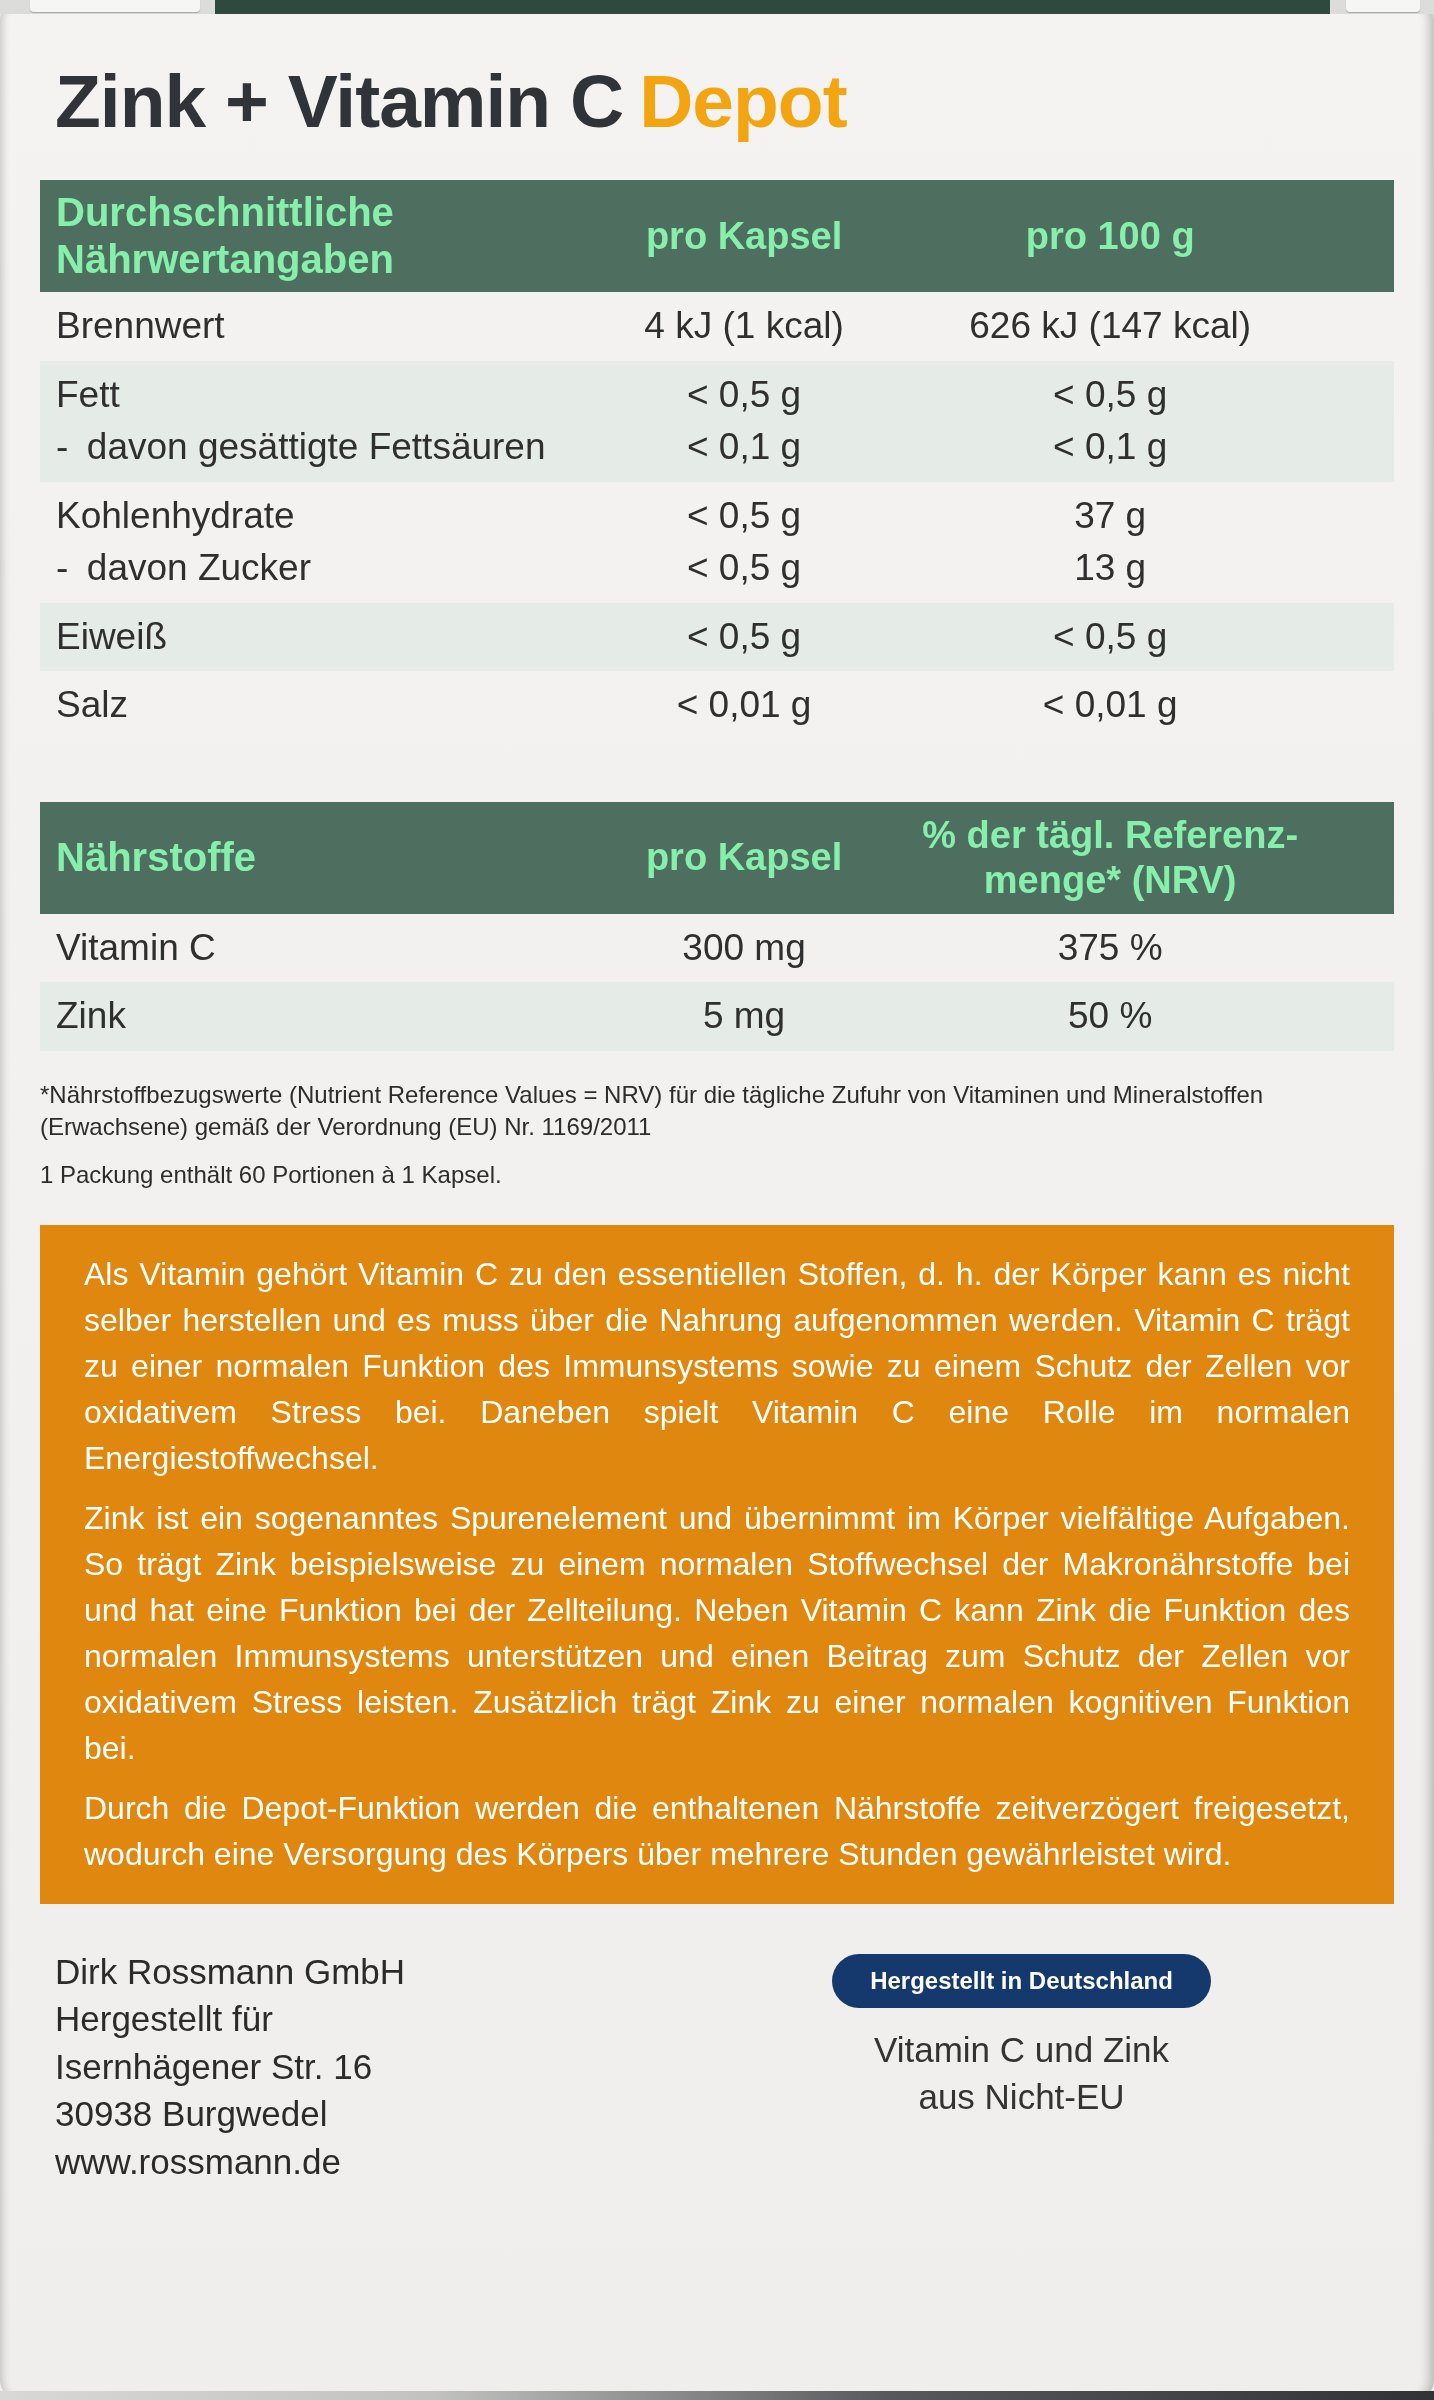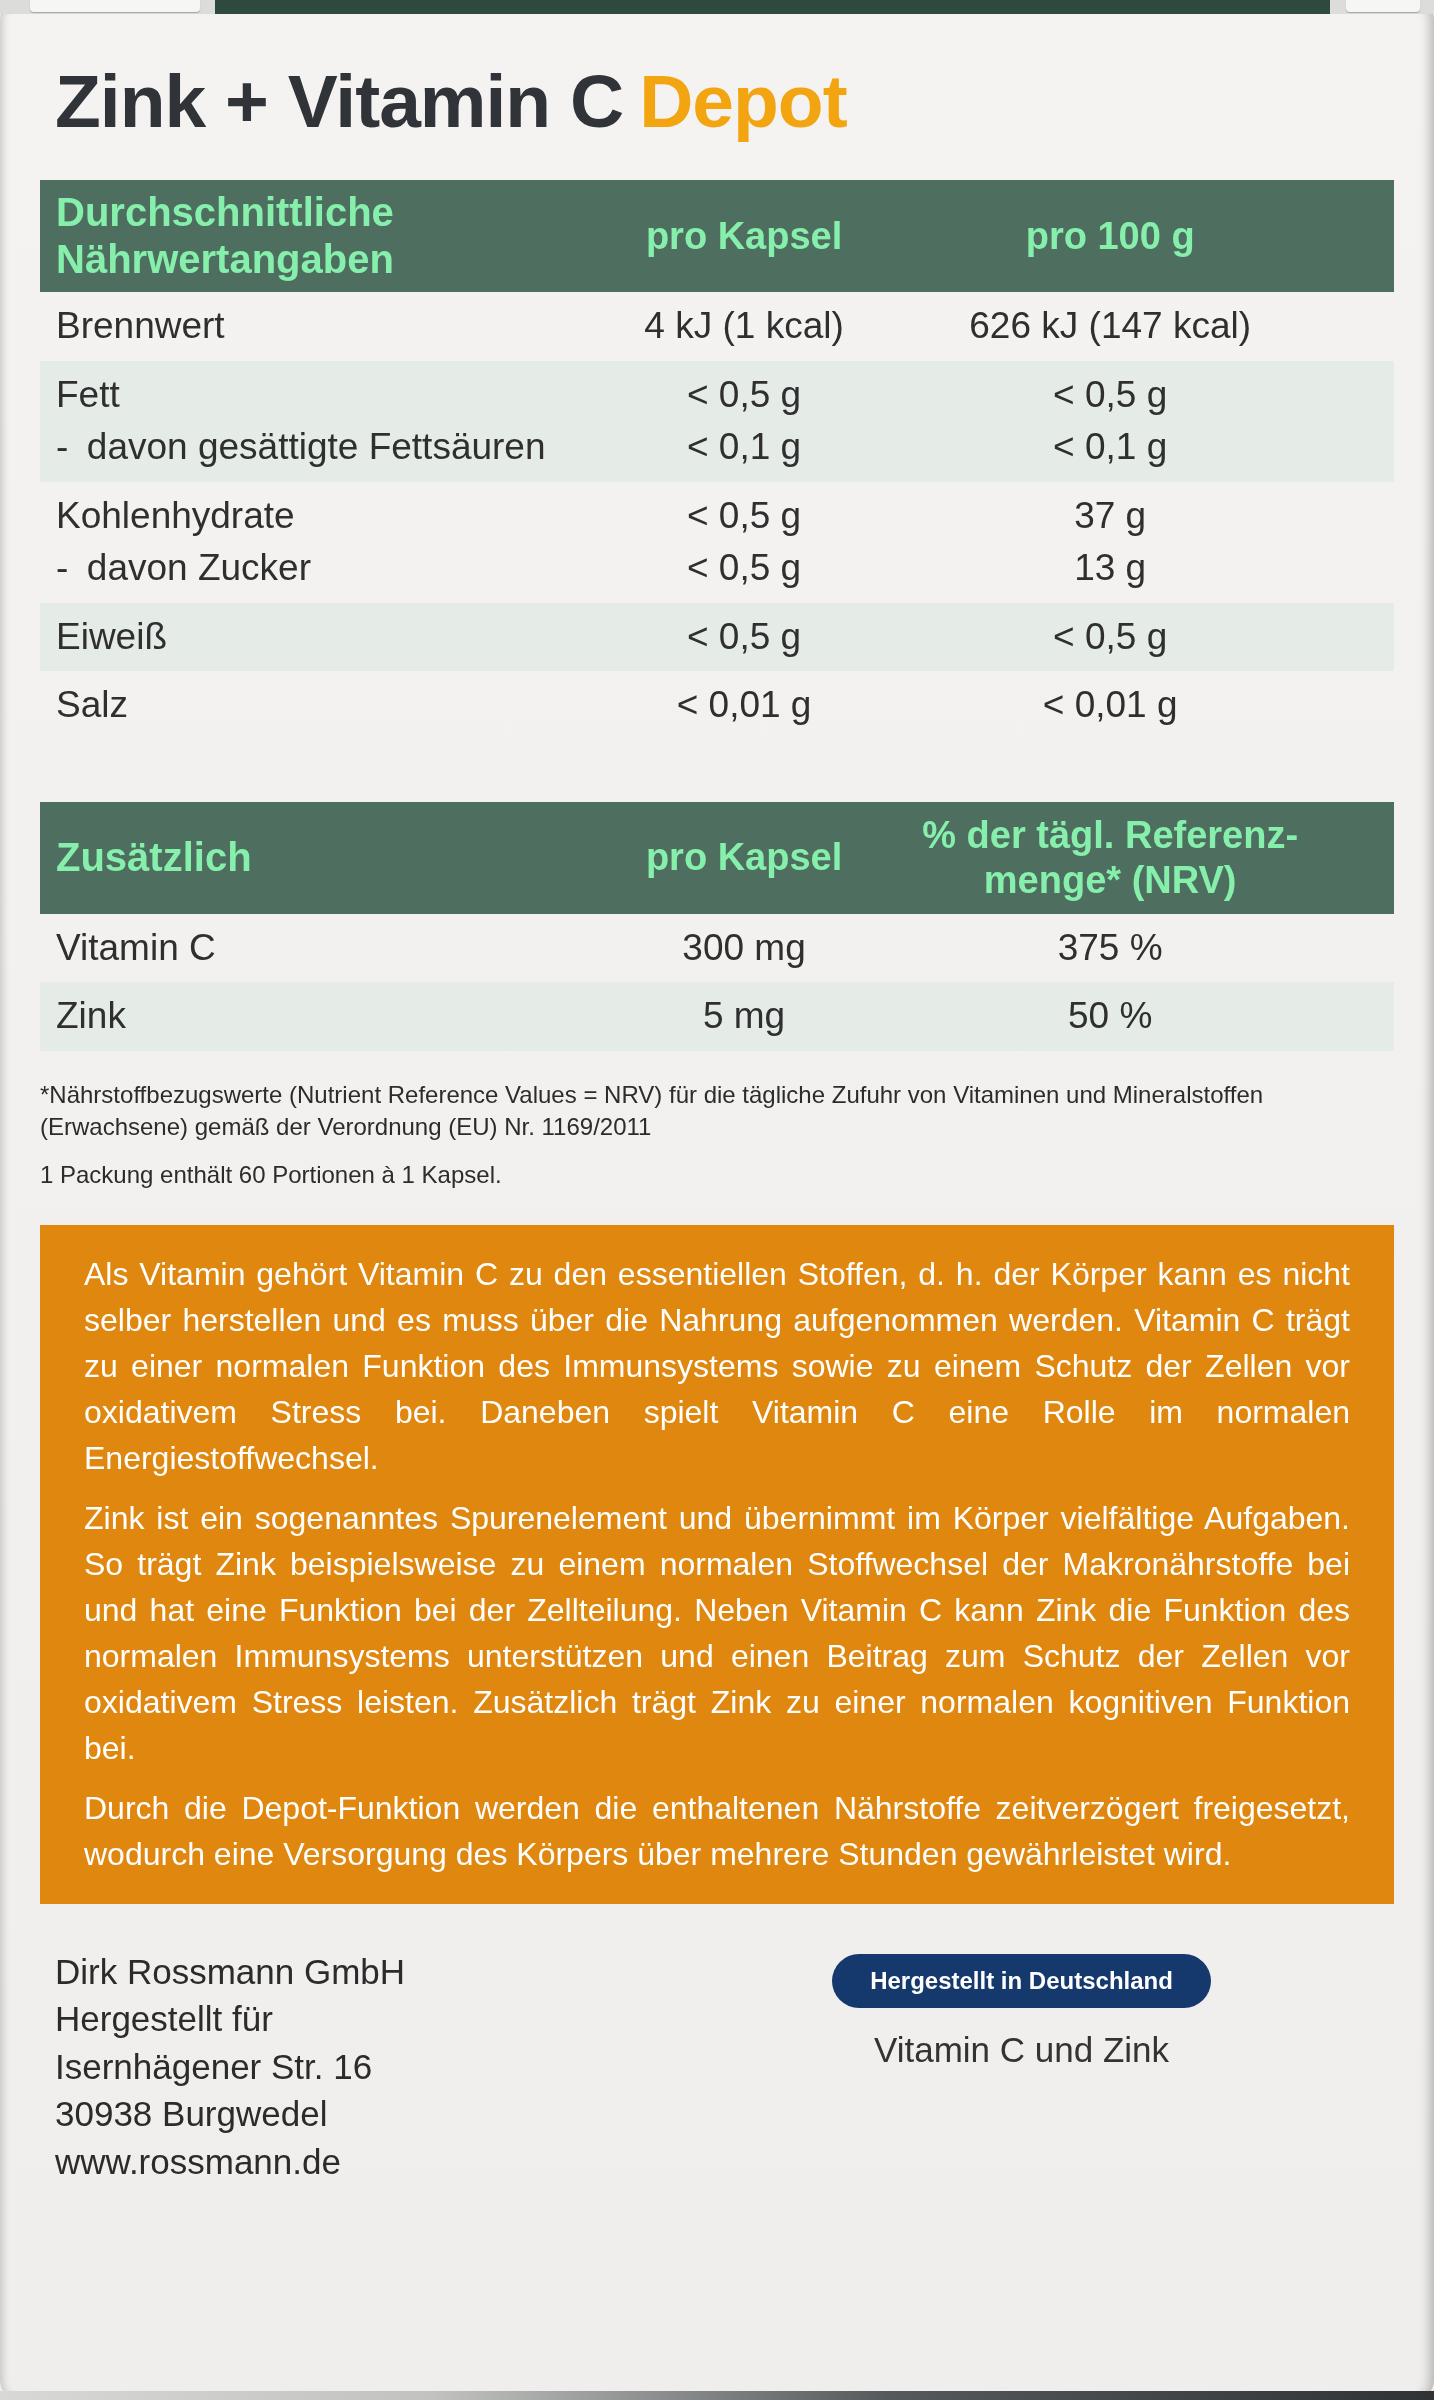--- a/index.html
+++ b/index.html
@@ -136,21 +136,21 @@
           <span class="c2">&lt; 0,01 g</span>
           <span class="c3">&lt; 0,01 g</span>
         </div>
       </div>
     </div>
 
     <div class="gap"></div>
 
     <div class="ntable">
       <div class="thead">
-        <span class="c1">Zusätzlich</span>
+        <span class="c1">Nährstoffe</span>
         <span class="c2">pro Kapsel</span>
         <span class="c3">% der tägl. Referenz­menge* (NRV)</span>
       </div>
 
       <div class="tgroup">
         <div class="trow">
           <span class="c1">Vitamin C</span>
           <span class="c2">300 mg</span>
           <span class="c3">375 %</span>
         </div>
@@ -181,20 +181,21 @@
         <div>Dirk Rossmann GmbH</div>
         <div>Hergestellt für</div>
         <div>Isernhägener Str. 16</div>
         <div>30938 Burgwedel</div>
         <div>www.rossmann.de</div>
       </div>
       <div class="right">
         <div class="badge">Hergestellt in Deutschland</div>
         <div class="origin">
           <div>Vitamin C und Zink</div>
+          <div>aus Nicht-EU</div>
         </div>
       </div>
     </div>
 
   </div>
 
   <div class="bottom-edge"></div>
 </div>
 
 </body></html>

